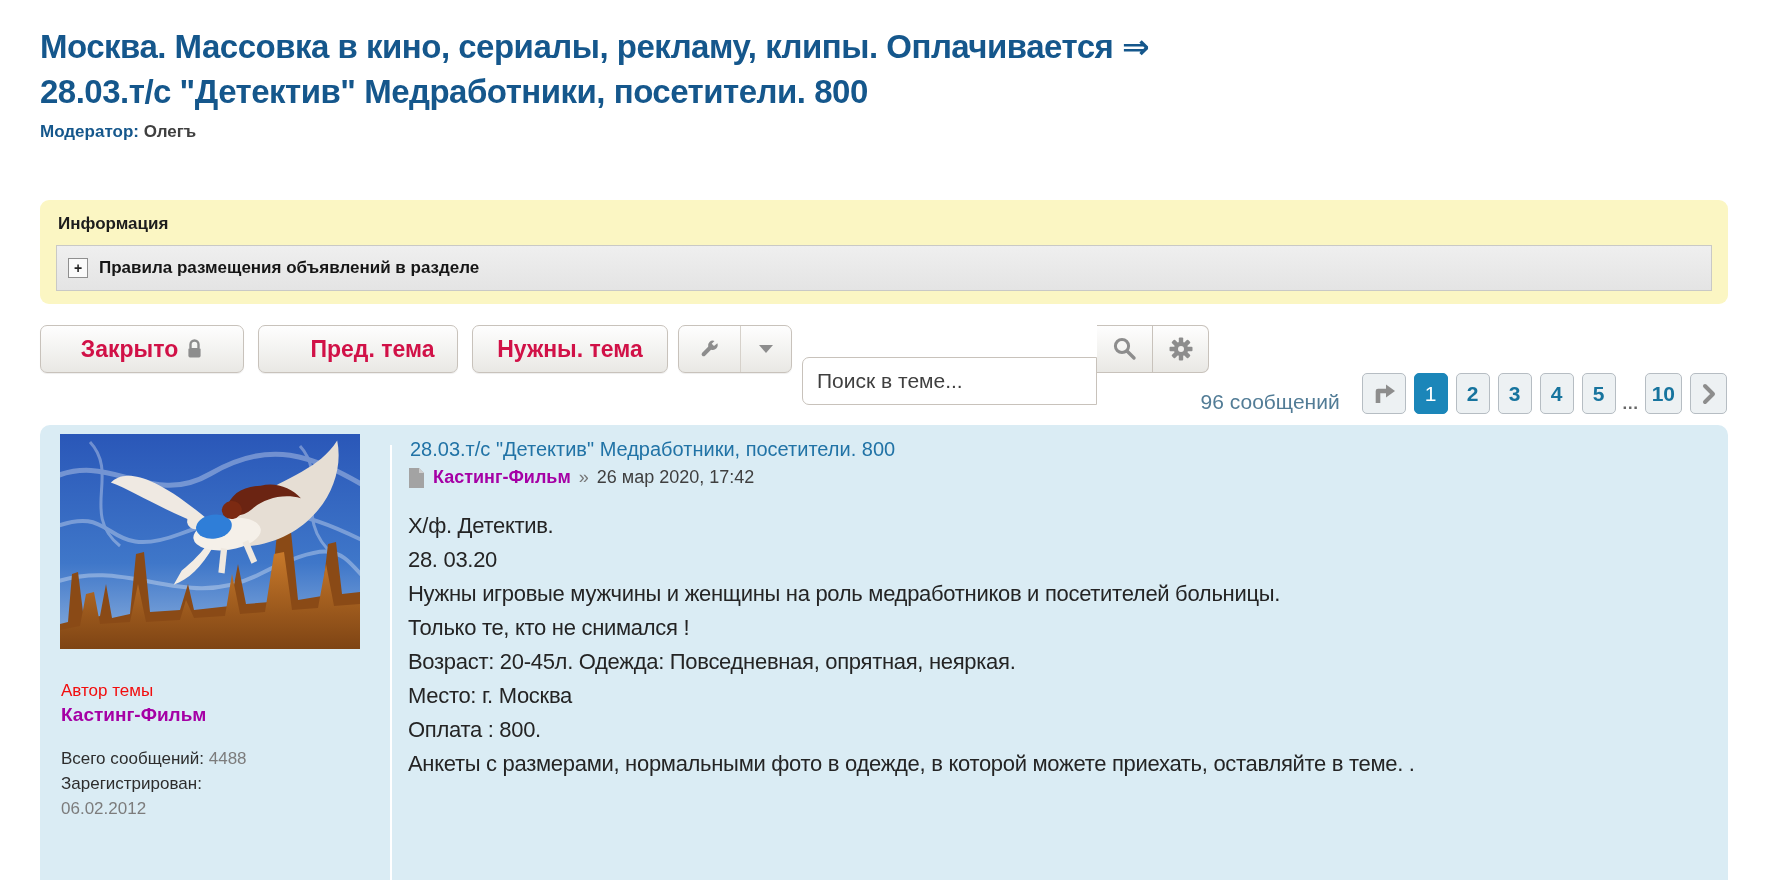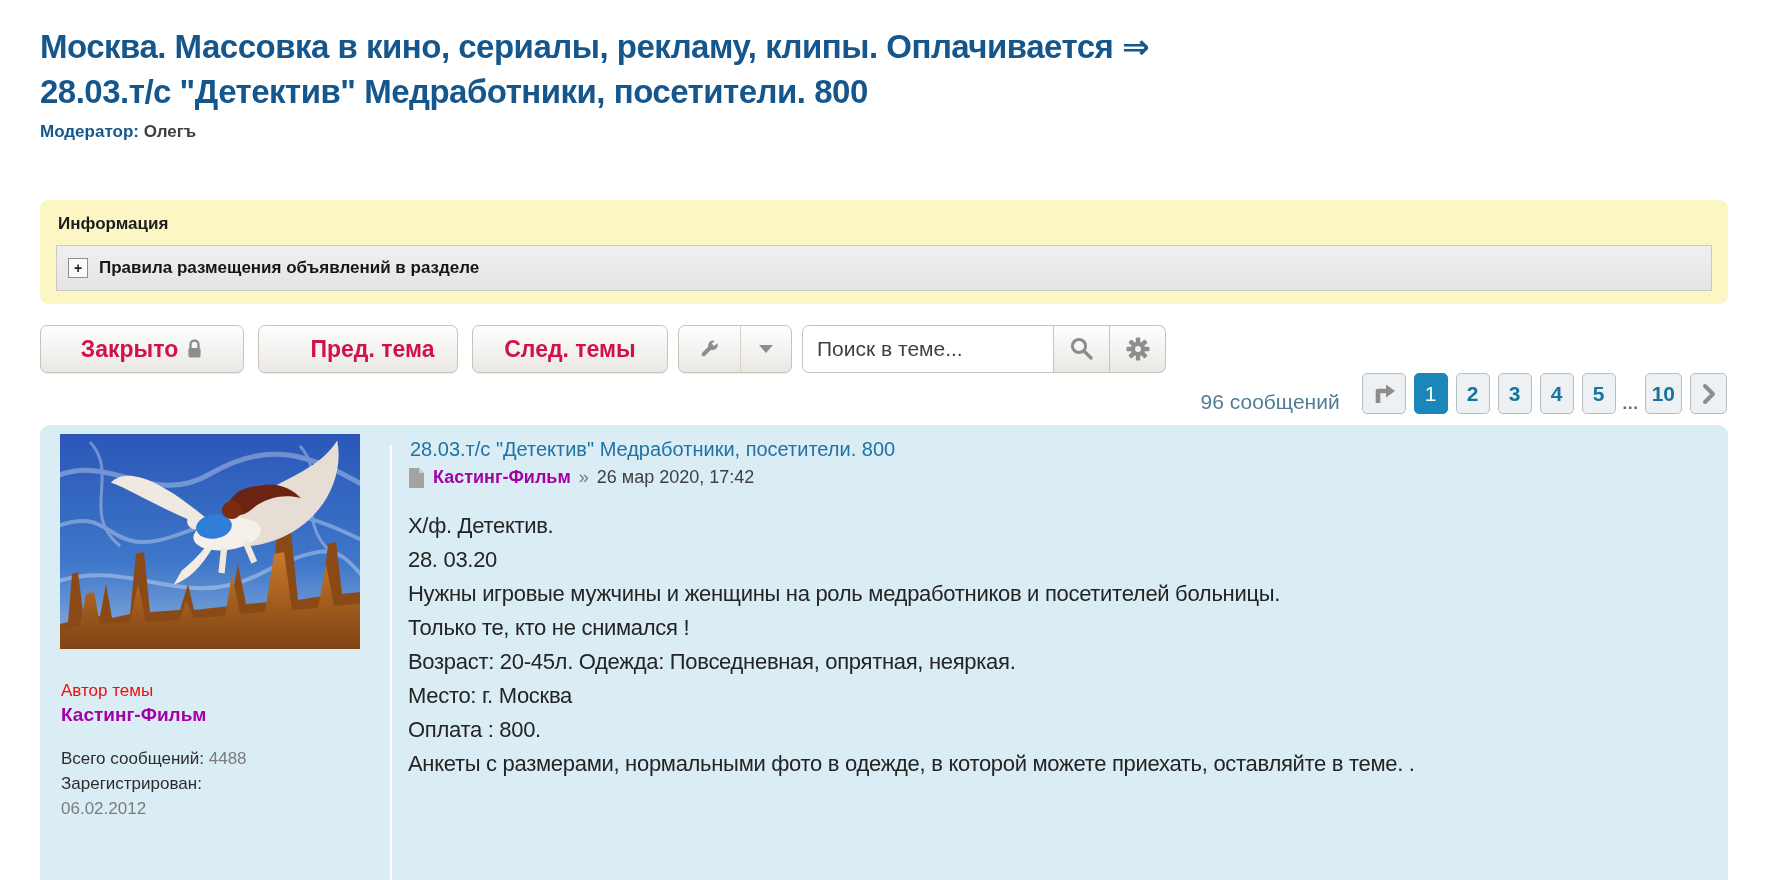--- a/index.html
+++ b/index.html
@@ -32,23 +32,23 @@
   .btn-closed{width:204px;margin-right:14px;}
   .btn-prev{width:200px;margin-right:14px;padding-left:29px;}
   .btn-next{width:196px;margin-right:10px;}
   .btn-tools{width:114px;margin-right:10px;gap:0;}
   .tools-seg{display:flex;align-items:center;justify-content:center;height:100%;}
   .tools-seg.wrench{width:62px;border-right:1px solid #d6d1ca;}
   .tools-seg.caret{width:50px;}
   .caret-down{width:0;height:0;border-left:7px solid transparent;border-right:7px solid transparent;border-top:8px solid #8d8d8d;}
 
   .search-group{display:flex;align-items:stretch;height:48px;}
-  .search-input{box-sizing:border-box;width:252px;height:48px;border:1px solid #c8c2bb;
+  .search-input{box-sizing:border-box;width:295px;height:48px;border:1px solid #c8c2bb;
     border-radius:7px 0 0 7px;padding:0 14px;font-size:21px;color:#ec4899;outline:none;background:#fff;
-    font-family:"Liberation Sans","DejaVu Sans",sans-serif;}
+    font-family:"Liberation Sans","DejaVu Sans",sans-serif;margin-top:32px;}
   .search-input::placeholder{color:#3f3f3f;opacity:1;}
   .seg-btn{box-sizing:border-box;width:56px;height:48px;border:1px solid #c8c2bb;border-left:none;
     background:linear-gradient(#fefefe,#e9e8e4);display:flex;align-items:center;justify-content:center;cursor:pointer;}
   .seg-btn.last{border-radius:0 7px 7px 0;}
 
   
   .pagerow{position:absolute;left:40px;top:372px;width:1687px;height:42px;
     display:flex;align-items:flex-end;justify-content:flex-end;gap:8px;}
   .msg-count{font-size:21px;color:#527c96;margin-right:14px;}
   .pg{box-sizing:border-box;min-width:34px;height:41px;padding:0 6px;border:1px solid #b6bdc3;border-radius:5px;
@@ -108,21 +108,21 @@
         <svg width="17" height="22" viewBox="0 0 17 22">
             <path d="M4.5 10V6.5a4 4 0 0 1 8 0V10" fill="none" stroke="#8d8d8d" stroke-width="2.4"></path>
             <rect x="2.4" y="10" width="12.2" height="9.4" rx="1.6" fill="#8d8d8d"></rect>
           </svg>
       </span>
     </div>
     <div class="btn btn-prev">
       <span>Пред. тема</span>
     </div>
     <div class="btn btn-next">
-      <span>След. темы</span>
+      <span>Нужны. тема</span>
     </div>
     <div class="btn btn-tools">
       <span class="tools-seg wrench ico">
         <svg width="23" height="23" viewBox="0 0 24 24">
             <path d="M20.2 5.6a5.1 5.1 0 0 1-6.6 6.6l-6.2 6.2a2.1 2.1 0 0 1-3-3l6.2-6.2A5.1 5.1 0 0 1 17.2 3l-2.9 2.9 2.4 2.4 3.5-2.7z" fill="#8d8d8d"></path>
           </svg>
       </span>
       <span class="tools-seg caret">
         <span class="caret-down"></span>
       </span>

